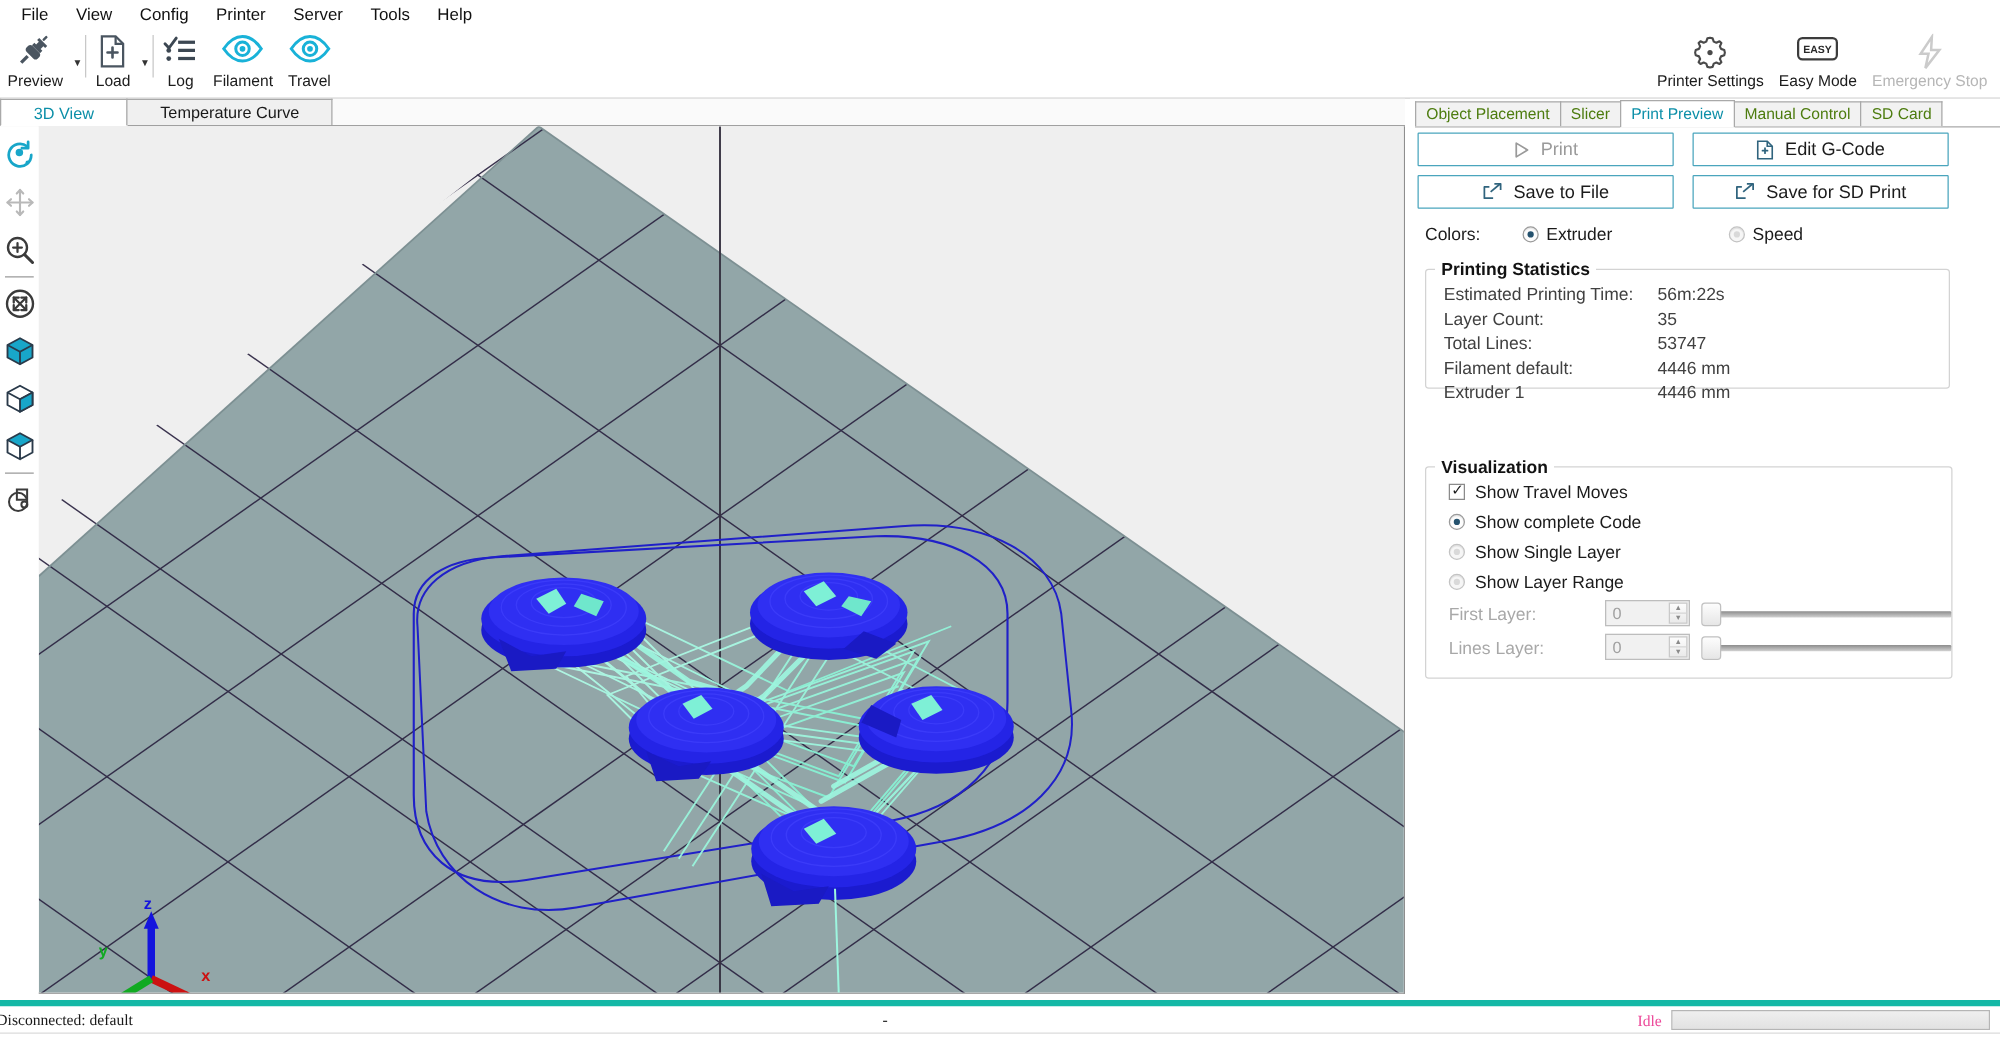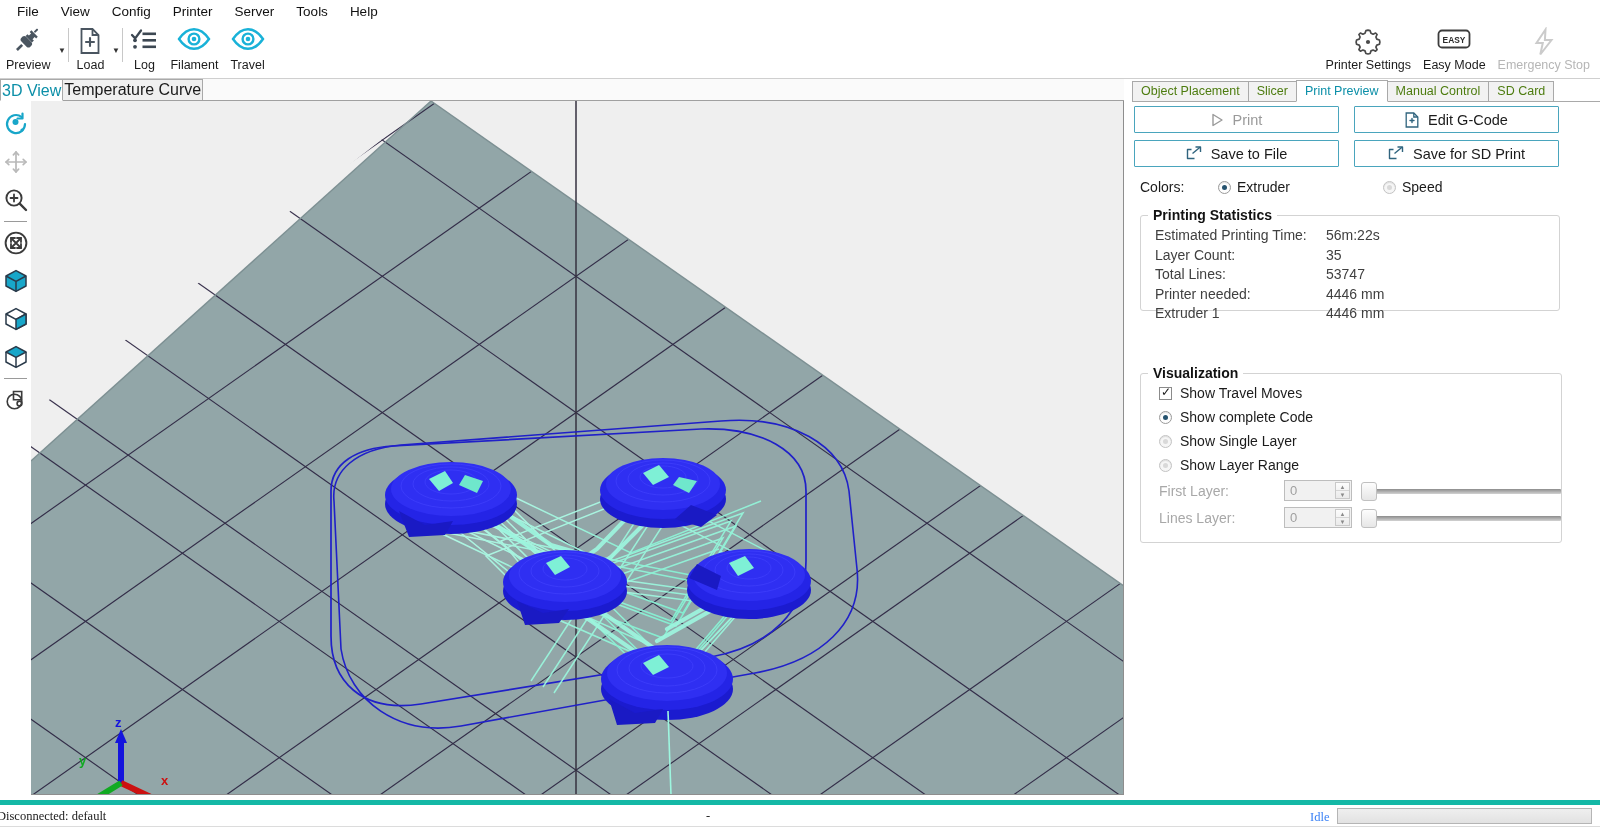--- a/index.html
+++ b/index.html
@@ -46,21 +46,21 @@
   }
   .tb-right { position: absolute; right: 4px; top: 0; height: 55px; display: flex; align-items: flex-start; }
 
   
   #viewtabs {
     position: absolute; left: 0; top: 79px; width: 1124px; height: 22px;
     background: #fafafa; border-bottom: 1px solid #a0a0a0;
     display: flex; align-items: flex-end;
   }
   .vtab {
-    height: 21px; line-height: 20px; padding: 0 1px; font-size: 16px;
+    height: 21px; line-height: 20px; padding: 0 26px; font-size: 13px;
     background: #f0f0f0; border: 1px solid #a9a9a9; border-bottom: none;
     margin-right: -1px; color: #1a1a1a; cursor: default;
   }
   .vtab.active {
     background: #ffffff; color: #0c8fa8; border-bottom: 1px solid #ffffff;
     margin-bottom: -1px; height: 22px; line-height: 21px;
   }
 
   
   #rail {
@@ -200,21 +200,21 @@
     position: absolute; left: 0; top: 800px; width: 1600px; height: 40px;
     background: #ffffff; border-top: 5px solid #14b8a6; font-family: Liberation Serif, serif;
   }
   #status-left {
     position: absolute; left: -3px; top: 4px; font-size: 12.5px; color: #1a1a1a;
   }
   #status-mid {
     position: absolute; left: 706px; top: 4px; font-size: 12.5px; color: #1a1a1a;
   }
   #status-idle {
-    position: absolute; left: 1310px; top: 5px; font-size: 12.5px; color: #3b82f6;
+    position: absolute; left: 1310px; top: 5px; font-size: 12.5px; color: #ec4899;
   }
   #status-prog {
     position: absolute; left: 1337px; top: 3px; width: 255px; height: 16px;
     border: 1px solid #b5b5b5; background: linear-gradient(#efefef,#e2e2e2);
   }
   #sb-line { position: absolute; left: 0; top: 21px; width: 1600px; height: 1px; background: #dcdcdc; }
 </style>
 </head>
 <body>
 
@@ -661,21 +661,21 @@
         </div>
         <div class="stat-row">
           <span class="stat-k">Layer Count:</span>
           <span class="stat-v">35</span>
         </div>
         <div class="stat-row">
           <span class="stat-k">Total Lines:</span>
           <span class="stat-v">53747</span>
         </div>
         <div class="stat-row">
-          <span class="stat-k">Printer needed:</span>
+          <span class="stat-k">Filament default:</span>
           <span class="stat-v">4446 mm</span>
         </div>
         <div class="stat-row">
           <span class="stat-k">Extruder 1</span>
           <span class="stat-v">4446 mm</span>
         </div>
       </div>
     </fieldset>
 
     <fieldset class="grp" id="grp-vis">

